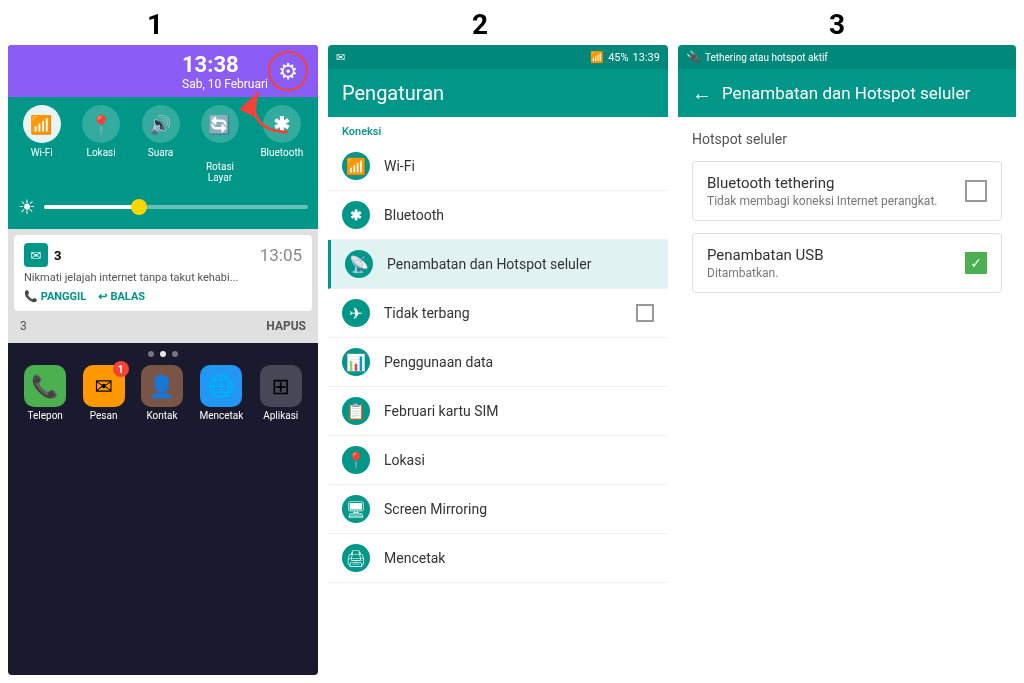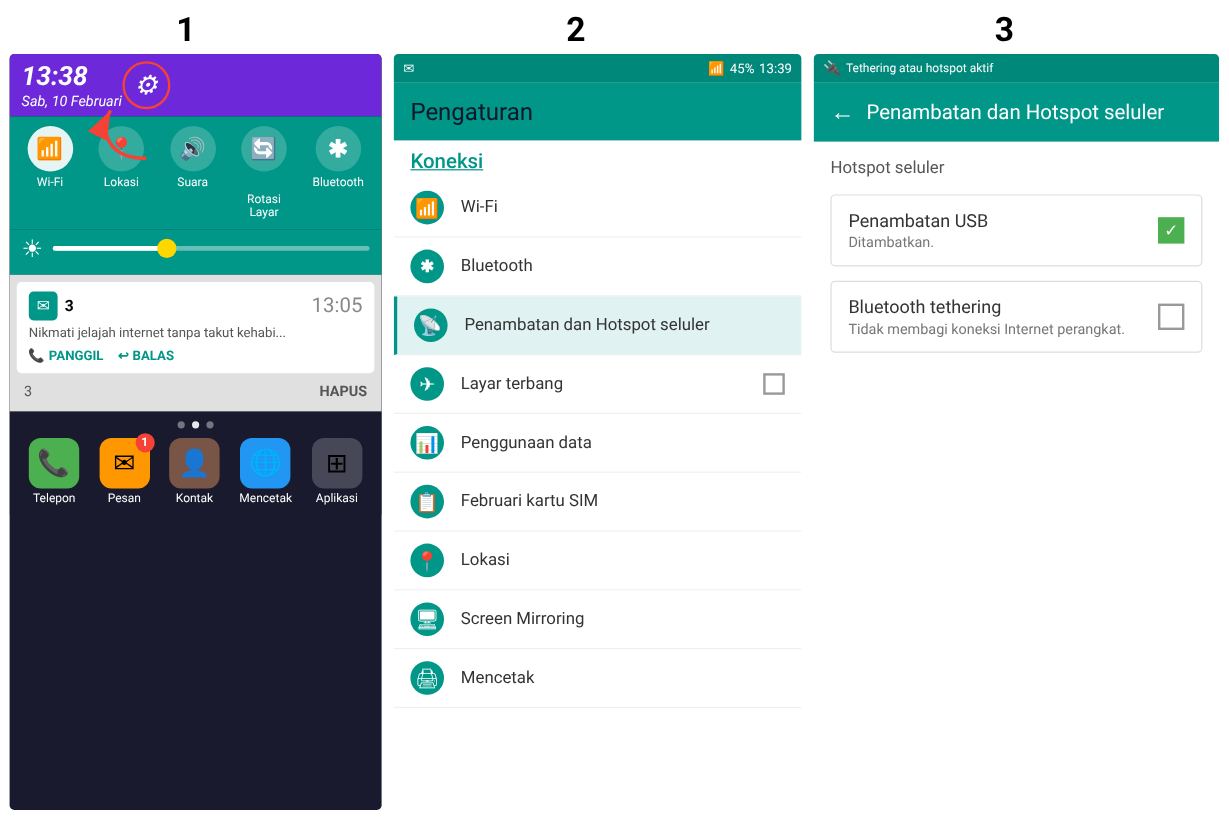--- a/index.html
+++ b/index.html
@@ -39,28 +39,27 @@
     .panel1 {
       width: 310px;
       background: #1a1a2e;
       border-radius: 4px;
       overflow: hidden;
       position: relative;
       flex-shrink: 0;
     }
 
     .status-bar {
-      background: #6d28d9;
+      background: #8b5cf6;
       color: #fff;
       padding: 6px 10px;
       display: flex;
-      justify-content: flex-start;
+      justify-content: flex-end;
       align-items: center;
       font-size: 13px;
-      font-style: italic;
     }
     .status-time { font-size: 22px; font-weight: bold; }
     .status-date { font-size: 12px; }
     .status-left { display: flex; flex-direction: column; }
 
     .gear-icon-container {
       position: relative;
     }
     .gear-btn {
       width: 40px;
@@ -280,32 +279,31 @@
       justify-content: space-between;
       align-items: center;
       font-size: 11px;
       height: 24px;
     }
     .p2-status-left { display: flex; gap: 4px; align-items: center; font-size: 11px; }
     .p2-status-right { display: flex; gap: 4px; align-items: center; font-size: 11px; }
 
     .panel2-header {
       background: #009688;
-      color: #0f172a;
+      color: #ffffff;
       padding: 12px 14px;
       font-size: 20px;
       font-weight: 400;
     }
 
     .panel2-section-label {
       color: #009688;
-      font-size: 17px;
+      font-size: 11px;
       padding: 8px 14px 4px;
       font-weight: 500;
-      text-decoration: underline;
     }
 
     .settings-list { flex: 1; overflow-y: auto; }
     .settings-item {
       display: flex;
       align-items: center;
       padding: 10px 14px;
       gap: 14px;
       cursor: pointer;
       border-bottom: 1px solid #f0f0f0;
@@ -572,21 +570,21 @@
         <span class="settings-item-label">Bluetooth</span>
       </div>
 
       <div class="settings-item active">
         <div class="settings-item-icon icon-teal">📡</div>
         <span class="settings-item-label">Penambatan dan Hotspot seluler</span>
       </div>
 
       <div class="settings-item">
         <div class="settings-item-icon icon-teal">✈</div>
-        <span class="settings-item-label">Layar terbang</span>
+        <span class="settings-item-label">Tidak terbang</span>
         <div class="settings-item-checkbox"></div>
       </div>
 
       <div class="settings-item">
         <div class="settings-item-icon icon-teal">📊</div>
         <span class="settings-item-label">Penggunaan data</span>
       </div>
 
       <div class="settings-item">
         <div class="settings-item-icon icon-teal">📋</div>
@@ -619,29 +617,29 @@
     </div>
     <div class="panel3-header">
       <span class="back-arrow">←</span>
       <span>Penambatan dan Hotspot seluler</span>
     </div>
     <div class="panel3-content">
       <div class="panel3-section-title">Hotspot seluler</div>
 
       <div class="tether-card">
         <div class="tether-card-left">
+          <div class="tether-card-title">Bluetooth tethering</div>
+          <div class="tether-card-sub">Tidak membagi koneksi Internet perangkat.</div>
+        </div>
+        <div class="checkbox-unchecked"></div>
+      </div>
+
+      <div class="tether-card">
+        <div class="tether-card-left">
           <div class="tether-card-title">Penambatan USB</div>
           <div class="tether-card-sub">Ditambatkan.</div>
         </div>
         <div class="checkbox-checked">✓</div>
       </div>
-
-      <div class="tether-card">
-        <div class="tether-card-left">
-          <div class="tether-card-title">Bluetooth tethering</div>
-          <div class="tether-card-sub">Tidak membagi koneksi Internet perangkat.</div>
-        </div>
-        <div class="checkbox-unchecked"></div>
-      </div>
     </div>
   </div>
 
 </div>
 
 </body></html>

